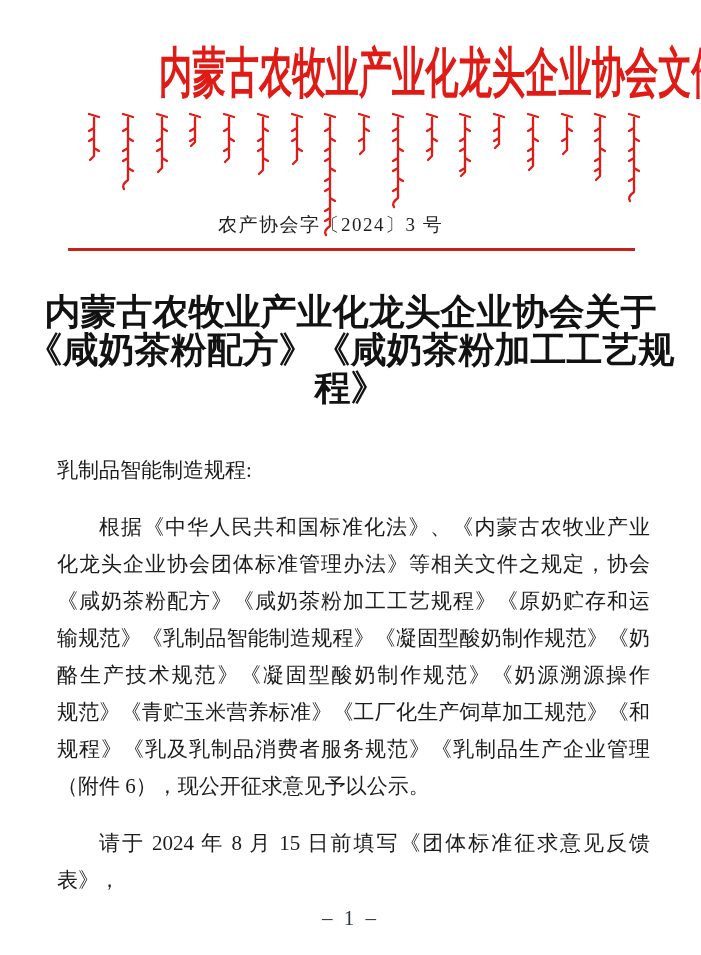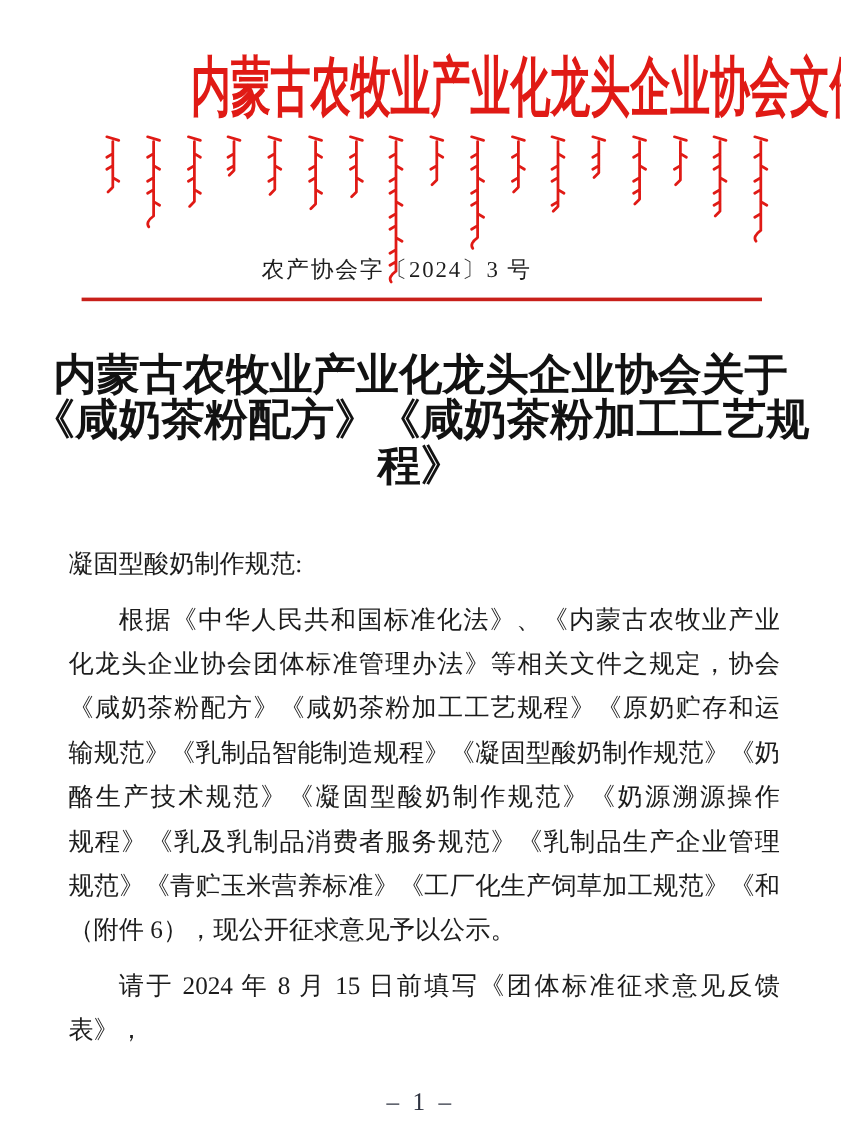--- a/index.html
+++ b/index.html
@@ -48,21 +48,21 @@
     color:#121212;
   }
   
   .doc-body{
     position:absolute;top:452px;left:57px;width:593px;
     font-size:21px;line-height:37px;color:#1c1c1c;
   }
   .bline{text-align:justify;}
   .bline.fill{text-align-last:justify;}
   .bline.ind{text-indent:2em;}
-  .para{margin-top:9px;}
+  .para{margin-top:20px;}
   
   .page-number{
     position:absolute;top:906px;left:0;width:100%;
     text-align:center;font-size:21px;letter-spacing:3px;color:#2e3340;
   }
 </style>
 </head>
 <body>
 
 <div class="page">
@@ -130,30 +130,30 @@
   </div>
 
   <div class="red-rule"></div>
 
   <div class="doc-title">
     <div>内蒙古农牧业产业化龙头企业协会关于</div>
     <div>《咸奶茶粉配方》《咸奶茶粉加工工艺规程》</div>
   </div>
 
   <div class="doc-body">
-    <div class="bline">凝固型酸奶制作规范:</div>
+    <div class="bline">乳制品智能制造规程:</div>
     <div id="paras">
         <div class="para">
           <div class="bline fill ind">根据《中华人民共和国标准化法》、《内蒙古农牧业产业</div>
           <div class="bline fill">化龙头企业协会团体标准管理办法》等相关文件之规定，协会</div>
           <div class="bline fill">《咸奶茶粉配方》《咸奶茶粉加工工艺规程》《原奶贮存和运</div>
           <div class="bline fill">输规范》《乳制品智能制造规程》《凝固型酸奶制作规范》《奶</div>
           <div class="bline fill">酪生产技术规范》《凝固型酸奶制作规范》《奶源溯源操作</div>
+          <div class="bline fill">规范》《青贮玉米营养标准》《工厂化生产饲草加工规范》《和</div>
           <div class="bline fill">规程》《乳及乳制品消费者服务规范》《乳制品生产企业管理</div>
-          <div class="bline fill">规范》《青贮玉米营养标准》《工厂化生产饲草加工规范》《和</div>
           <div class="bline">（附件 6），现公开征求意见予以公示。</div>
         </div>
         <div class="para">
           <div class="bline ind">请于 2024 年 8 月 15 日前填写《团体标准征求意见反馈表》，</div>
         </div>
       </div>
   </div>
 
   <div class="page-number">– 1 –</div>
 

